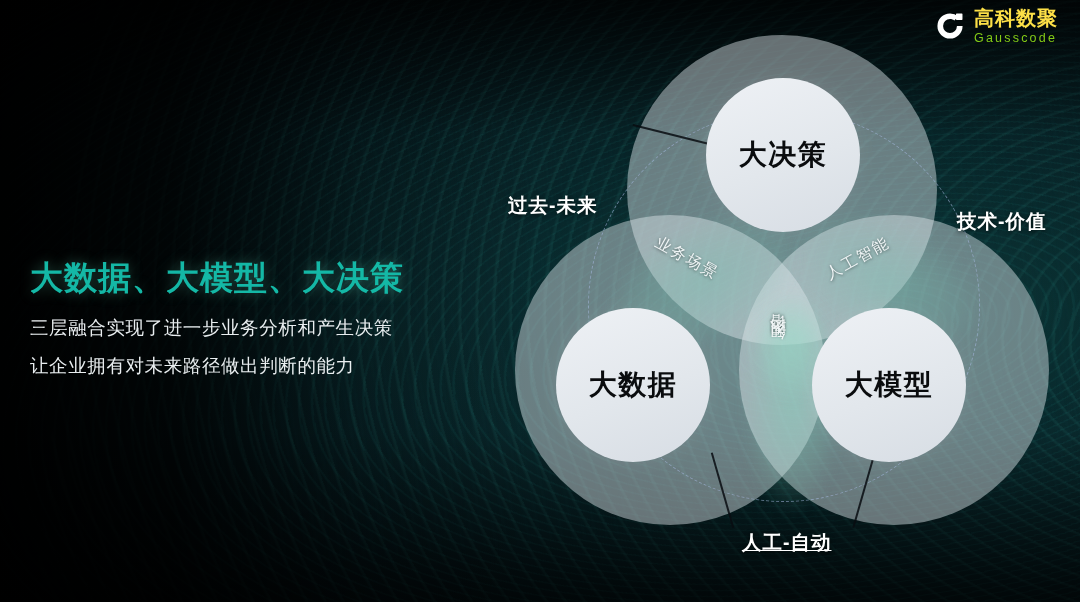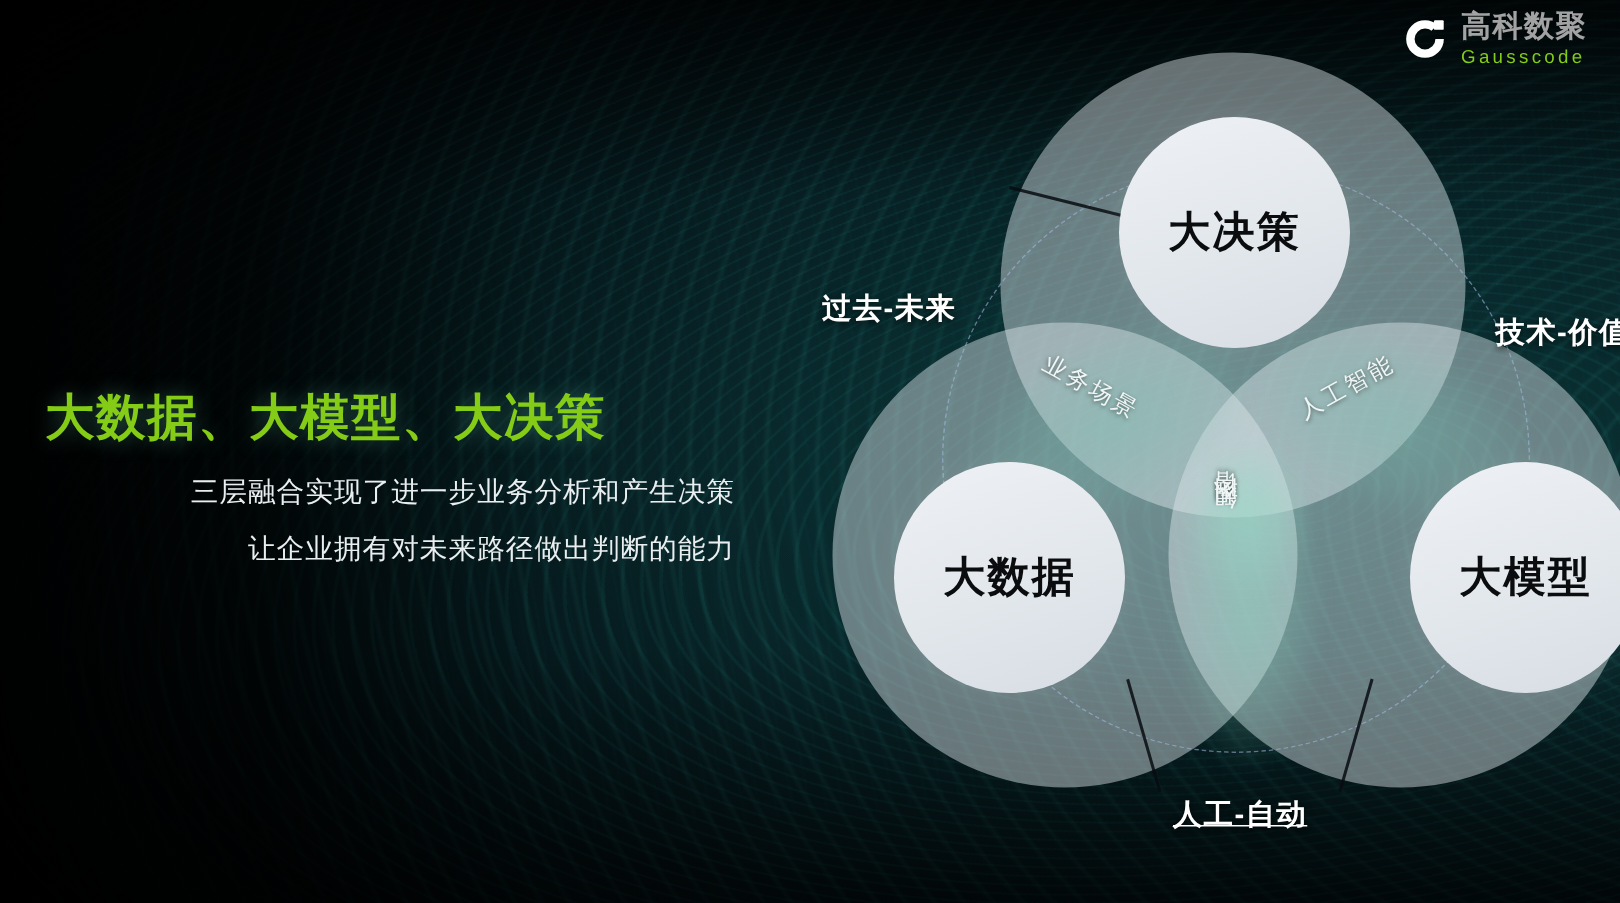--- a/index.html
+++ b/index.html
@@ -89,65 +89,63 @@
     position: absolute;
     right: 22px; top: 8px;
     display: flex;
     align-items: center;
     gap: 9px;
     z-index: 40;
   }
   .logo-mark { width: 30px; height: 30px; display: block; }
   .logo-text { display: flex; flex-direction: column; line-height: 1; }
   .logo-cn {
-    color: #a3a3a3;
+    color: #fde047;
     font-size: 20px;
     font-weight: 700;
     letter-spacing: 1px;
   }
   .logo-en {
     color: #84cc16;
     font-size: 12.5px;
     letter-spacing: 2.2px;
     margin-top: 4px;
   }
 
   
   .left-block {
     position: absolute;
     left: 30px; top: 258px;
     width: 460px;
     z-index: 30;
   }
   .headline {
-    color: #84cc16;
+    color: #14b8a6;
     font-size: 33px;
     font-weight: 700;
     letter-spacing: 1px;
     line-height: 1.2;
     margin: 0 0 16px 0;
     text-shadow: 0 0 14px rgba(110,225,190,0.35);
   }
   .sub-line {
     color: #e9eef0;
     font-size: 18.5px;
     line-height: 1.52;
     letter-spacing: 0.6px;
     margin: 0 0 10px 0;
     font-weight: 400;
-    text-align: right;
   }
 
   
   .venn {
     position: absolute;
     left: 0; top: 0;
     width: 920px; height: 602px;
     z-index: 20;
-    margin-left: 40px;
   }
 
   .dashed-ring {
     position: absolute;
     left: 588px; top: 110px;
     width: 390px; height: 390px;
     border-radius: 50%;
     border: 1px dashed rgba(168,186,226,0.55);
     z-index: 26;
     pointer-events: none;
@@ -203,21 +201,21 @@
     border-radius: 50%;
     background: linear-gradient(160deg, #eef1f5 0%, #e2e7ec 55%, #d7dde4 100%);
     display: flex;
     align-items: center;
     justify-content: center;
     z-index: 28;
     box-shadow: 0 0 22px rgba(255,255,255,0.07);
   }
   .core-circle.top  { left: 706px; top: 78px; }
   .core-circle.left { left: 556px; top: 308px; }
-  .core-circle.right{ left: 900px; top: 308px; }
+  .core-circle.right{ left: 812px; top: 308px; }
 
   .core-label {
     color: #0a0c0e;
     font-size: 28px;
     font-weight: 700;
     letter-spacing: 1.5px;
     white-space: nowrap;
   }
 
   .overlap-label {

